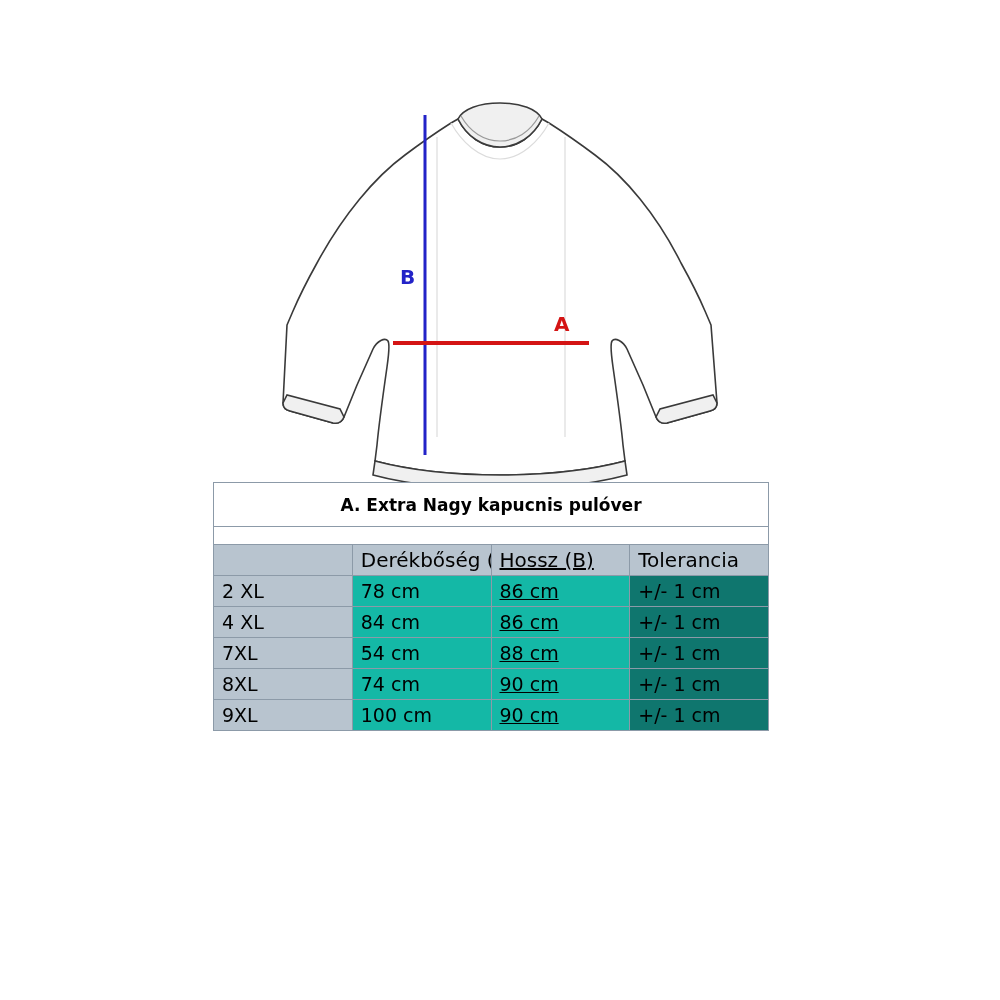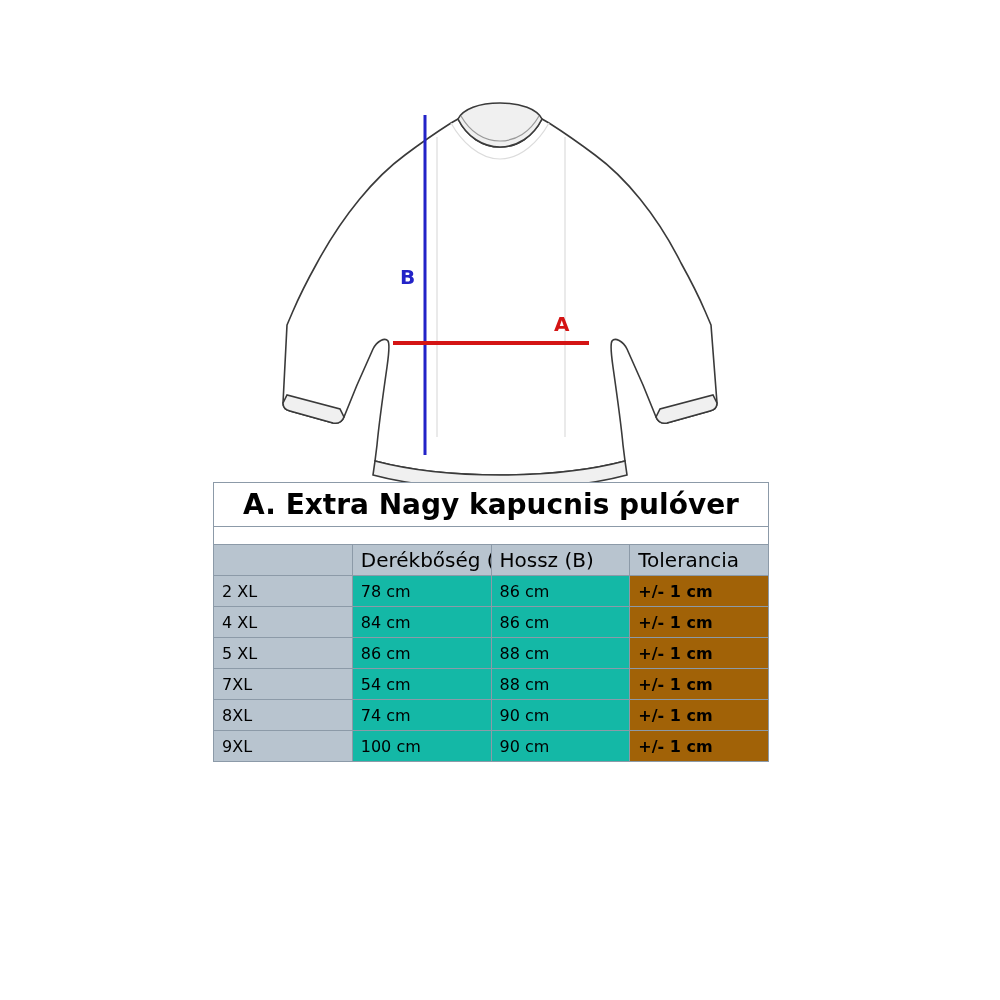--- a/index.html
+++ b/index.html
@@ -52,38 +52,38 @@
     width: 556px;
   }
   table.size-table {
     border-collapse: collapse;
     width: 556px;
     table-layout: fixed;
   }
   table.size-table td, table.size-table th {
     border: 1px solid #8c9aa8;
     padding: 2px 8px;
-    font-size: 16px;
+    font-size: 19px;
     font-family: "DejaVu Sans", sans-serif;
     color: #000000;
     height: 31px;
     vertical-align: middle;
     box-sizing: border-box;
     white-space: nowrap;
     overflow: hidden;
   }
   .col-size   { width: 112px; }
   .col-waist  { width: 190px; }
-  .col-length { width: 128px; }
+  .col-length { width: 128px; text-decoration: underline; }
   .col-tol    { width: 126px; }
 
   tr.title-row td {
     text-align: center;
     font-weight: bold;
-    font-size: 28px;
+    font-size: 17px;
     background: #ffffff;
     height: 44px;
     border: 1px solid #8c9aa8;
   }
   tr.spacer-row td {
     height: 18px;
     background: #ffffff;
     border-left: 1px solid #8c9aa8;
     border-right: 1px solid #8c9aa8;
     border-top: none;
@@ -97,22 +97,21 @@
     text-align: left;
   }
   tr.data-row td {
     background: #14b8a6;
     text-align: left;
   }
   tr.data-row td.col-size {
     background: #b8c4cf;
   }
   tr.data-row td.col-tol {
-    background: #a16207;
-    font-weight: bold;
+    background: #0f766e;
   }
 </style>
 </head>
 <body>
 
 <div id="garment-illustration">
   <svg width="470" height="400" viewBox="0 0 470 400" xmlns="http://www.w3.org/2000/svg">
 
     <g fill="#ffffff" stroke="#3a3a3a" stroke-width="1.6" stroke-linejoin="round">
 
@@ -208,26 +207,20 @@
         <td class="col-length">86 cm</td>
         <td class="col-tol">+/- 1 cm</td>
       </tr>
       <tr class="data-row">
         <td class="col-size">4 XL</td>
         <td class="col-waist">84 cm</td>
         <td class="col-length">86 cm</td>
         <td class="col-tol">+/- 1 cm</td>
       </tr>
       <tr class="data-row">
-        <td class="col-size">5 XL</td>
-        <td class="col-waist">86 cm</td>
-        <td class="col-length">88 cm</td>
-        <td class="col-tol">+/- 1 cm</td>
-      </tr>
-      <tr class="data-row">
         <td class="col-size">7XL</td>
         <td class="col-waist">54 cm</td>
         <td class="col-length">88 cm</td>
         <td class="col-tol">+/- 1 cm</td>
       </tr>
       <tr class="data-row">
         <td class="col-size">8XL</td>
         <td class="col-waist">74 cm</td>
         <td class="col-length">90 cm</td>
         <td class="col-tol">+/- 1 cm</td>

